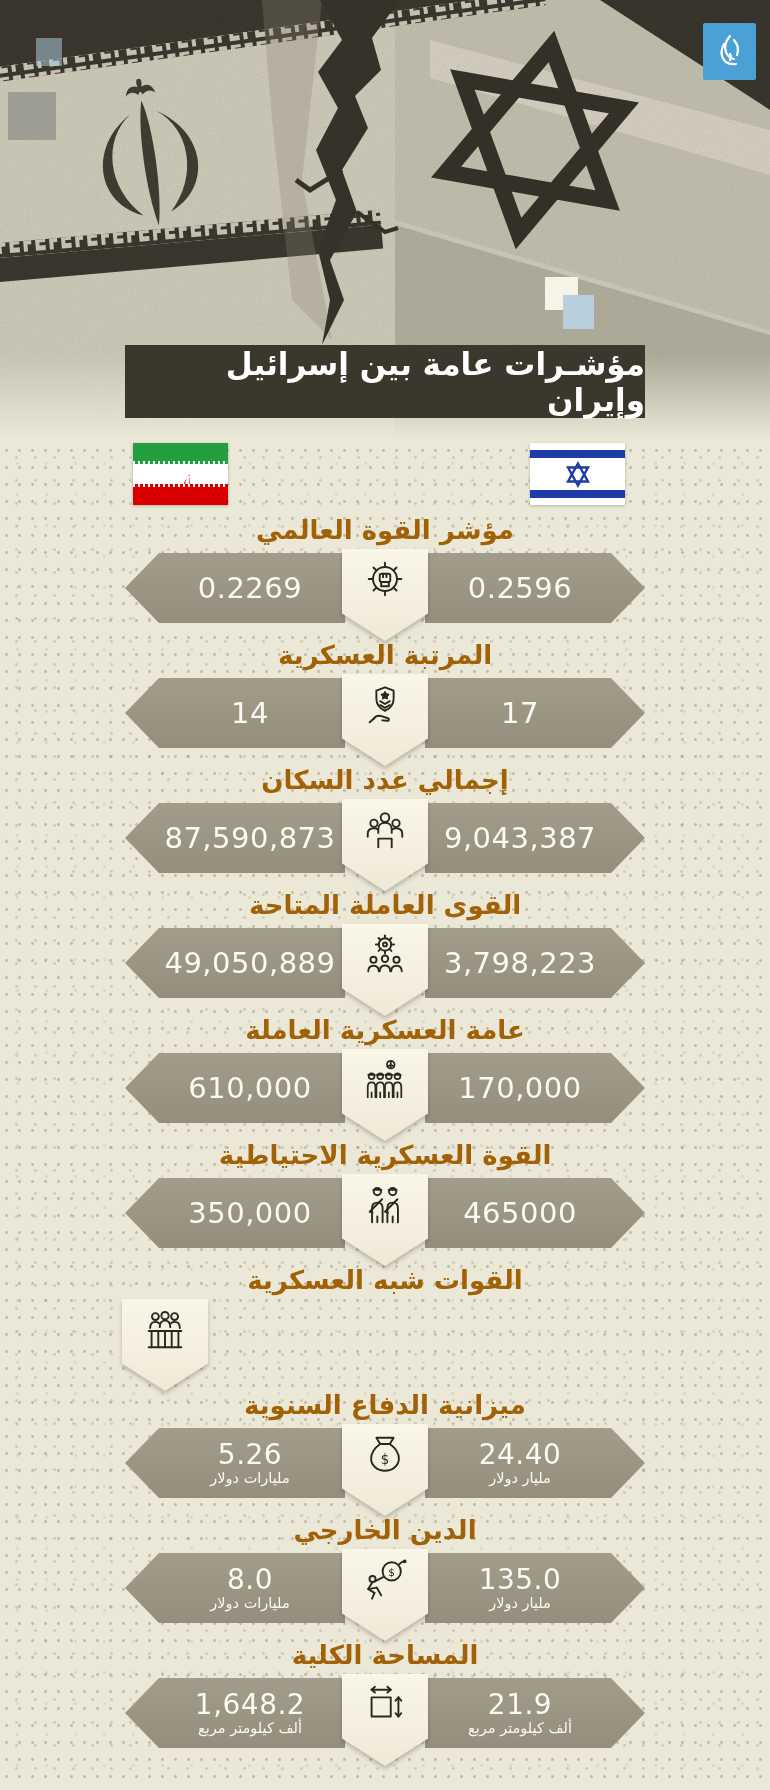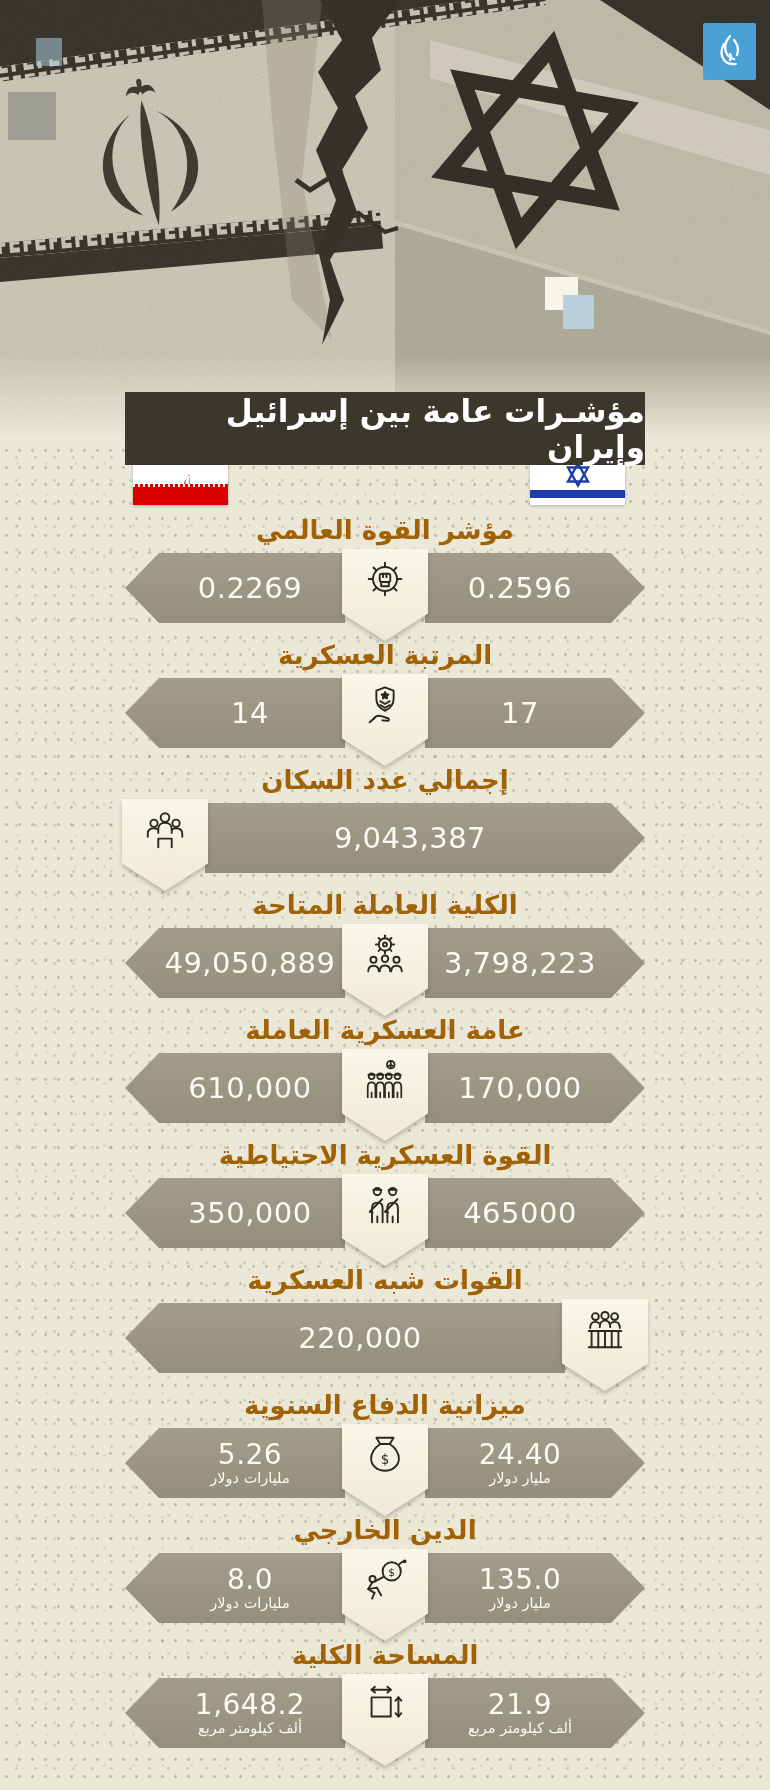--- a/index.html
+++ b/index.html
@@ -17,21 +17,21 @@
   .hdr{position:absolute;left:0;top:0;width:770px;height:440px;}
   .hdr svg{display:block;}
   .sq{position:absolute;z-index:2;}
   .sq-white{left:545px;top:277px;width:33px;height:33px;background:#f6f3e7;}
   .sq-blue{left:563px;top:295px;width:31px;height:34px;background:#b9cfdd;}
   .sq-blue-tl{left:36px;top:38px;width:26px;height:28px;background:#a9c9d9;opacity:.55;}
   .sq-grey-tl{left:8px;top:92px;width:48px;height:48px;background:#8f9088;opacity:.75;}
   .aj-logo{position:absolute;left:703px;top:23px;width:53px;height:57px;background:#4ba0d6;z-index:2;
     display:flex;align-items:center;justify-content:center;border-radius:2px;}
   .title-bar{position:absolute;left:125px;top:345px;width:520px;height:73px;background:#3b372c;
-    display:flex;align-items:center;justify-content:center;z-index:3;margin-top:47px;}
+    display:flex;align-items:center;justify-content:center;z-index:3;}
   .title-bar .title{color:#ffffff;font-size:31px;font-weight:bold;direction:rtl;letter-spacing:.5px;}
   .flag{position:absolute;top:443px;width:95px;height:62px;box-shadow:0 1px 3px rgba(0,0,0,.25);overflow:hidden;}
   .flag-iran{left:133px;background:#fff;}
   .flag-iran .g{position:absolute;left:0;top:0;width:100%;height:21px;background:#239f40;}
   .flag-iran .r{position:absolute;left:0;bottom:0;width:100%;height:21px;background:#da0000;}
   .flag-iran .tk1,.flag-iran .tk2{position:absolute;left:0;width:100%;height:4px;
     background:repeating-linear-gradient(90deg,rgba(255,255,255,.95) 0 2px,rgba(255,255,255,0) 2px 5px);}
   .flag-iran .tk1{top:18px;}
   .flag-iran .tk2{bottom:18px;}
   .flag-iran .emb{position:absolute;left:50%;top:50%;transform:translate(-50%,-50%);width:17px;height:20px;}
@@ -218,20 +218,25 @@
         <div class="arrow arrow-right">
           <div class="vwrap">
             <span class="val">17</span>
           </div>
         </div>
       </div>
     </div>
     <div class="row">
       <div class="heading">إجمالي عدد السكان</div>
       <div class="band">
+        <div class="arrow arrow-left">
+          <div class="vwrap">
+            <span class="val">87,590,873</span>
+          </div>
+        </div>
         <div class="pent-wrap">
           <div class="pent">
             <svg viewBox="0 0 48 48">
               <g fill="none" stroke="#2a281f" stroke-width="2" stroke-linecap="round" stroke-linejoin="round">
                 <circle cx="24" cy="11" r="4.5"></circle>
                 <path d="M17 27 v-4 c0-4 3-6.5 7-6.5 s7 2.5 7 6.5 v4"></path>
                 <circle cx="12.5" cy="17" r="3.8"></circle>
                 <path d="M6 31 v-3 c0-3.8 2.7-5.8 6.5-5.8 1.6 0 3 .4 4.1 1.2"></path>
                 <circle cx="35.5" cy="17" r="3.8"></circle>
                 <path d="M42 31 v-3 c0-3.8-2.7-5.8-6.5-5.8-1.6 0-3 .4-4.1 1.2"></path>
@@ -241,21 +246,21 @@
           </div>
         </div>
         <div class="arrow arrow-right">
           <div class="vwrap">
             <span class="val">9,043,387</span>
           </div>
         </div>
       </div>
     </div>
     <div class="row">
-      <div class="heading">الكلية العاملة المتاحة</div>
+      <div class="heading">القوى العاملة المتاحة</div>
       <div class="band">
         <div class="arrow arrow-left">
           <div class="vwrap">
             <span class="val">49,050,889</span>
           </div>
         </div>
         <div class="pent-wrap">
           <div class="pent">
             <svg viewBox="0 0 48 48">
               <g fill="none" stroke="#2a281f" stroke-width="2" stroke-linecap="round" stroke-linejoin="round">
@@ -349,25 +354,20 @@
         <div class="arrow arrow-right">
           <div class="vwrap">
             <span class="val">465000</span>
           </div>
         </div>
       </div>
     </div>
     <div class="row">
       <div class="heading">القوات شبه العسكرية</div>
       <div class="band">
-        <div class="arrow arrow-left">
-          <div class="vwrap">
-            <span class="val">220,000</span>
-          </div>
-        </div>
         <div class="pent-wrap">
           <div class="pent">
             <svg viewBox="0 0 48 48">
               <g fill="none" stroke="#2a281f" stroke-width="2" stroke-linecap="round" stroke-linejoin="round">
                 <circle cx="14" cy="10" r="3.6"></circle>
                 <circle cx="24" cy="9" r="3.8"></circle>
                 <circle cx="34" cy="10" r="3.6"></circle>
                 <path d="M8.5 22 c0-4.5 2.5-6.5 5.5-6.5 2 0 3.4.7 4.4 2"></path>
                 <path d="M18.5 21 c0-4.8 2.4-6.8 5.5-6.8 s5.5 2 5.5 6.8"></path>
                 <path d="M39.5 22 c0-4.5-2.5-6.5-5.5-6.5-2 0-3.4.7-4.4 2"></path>

